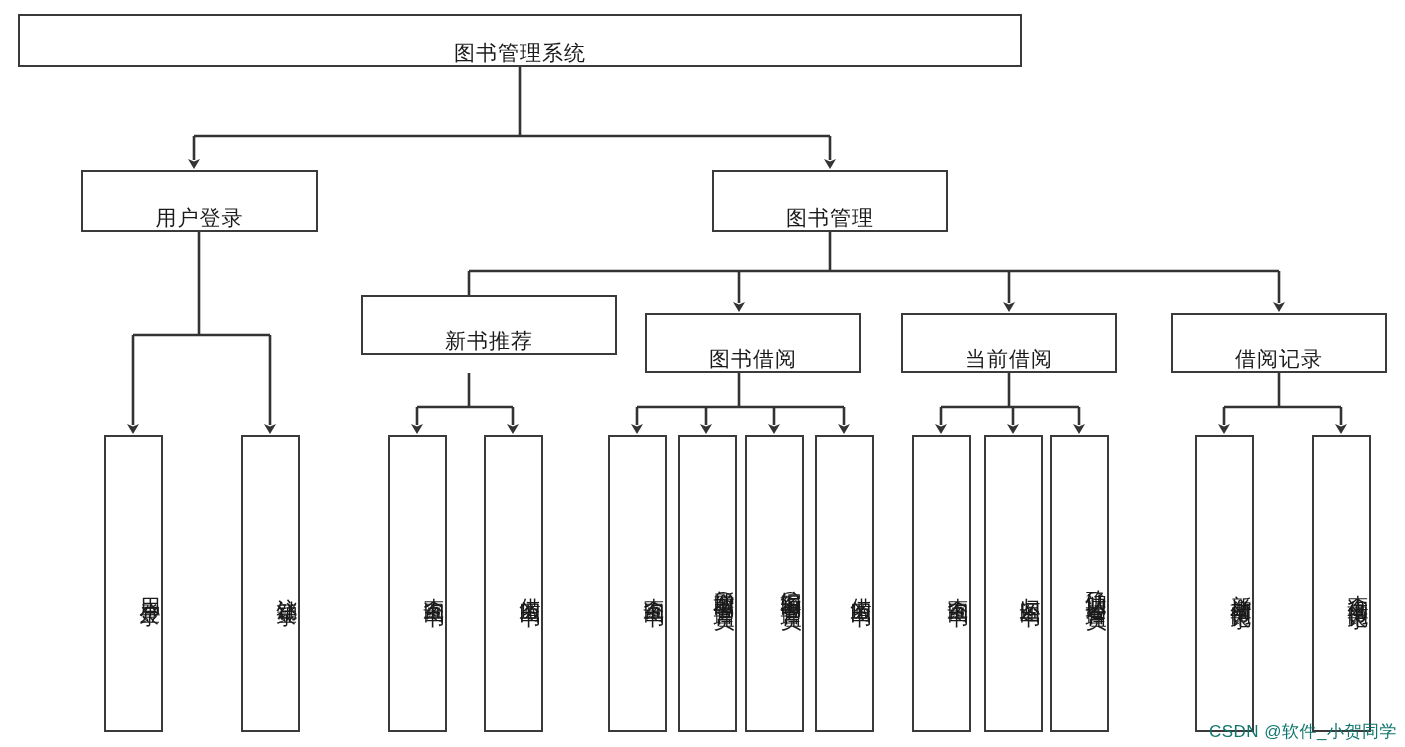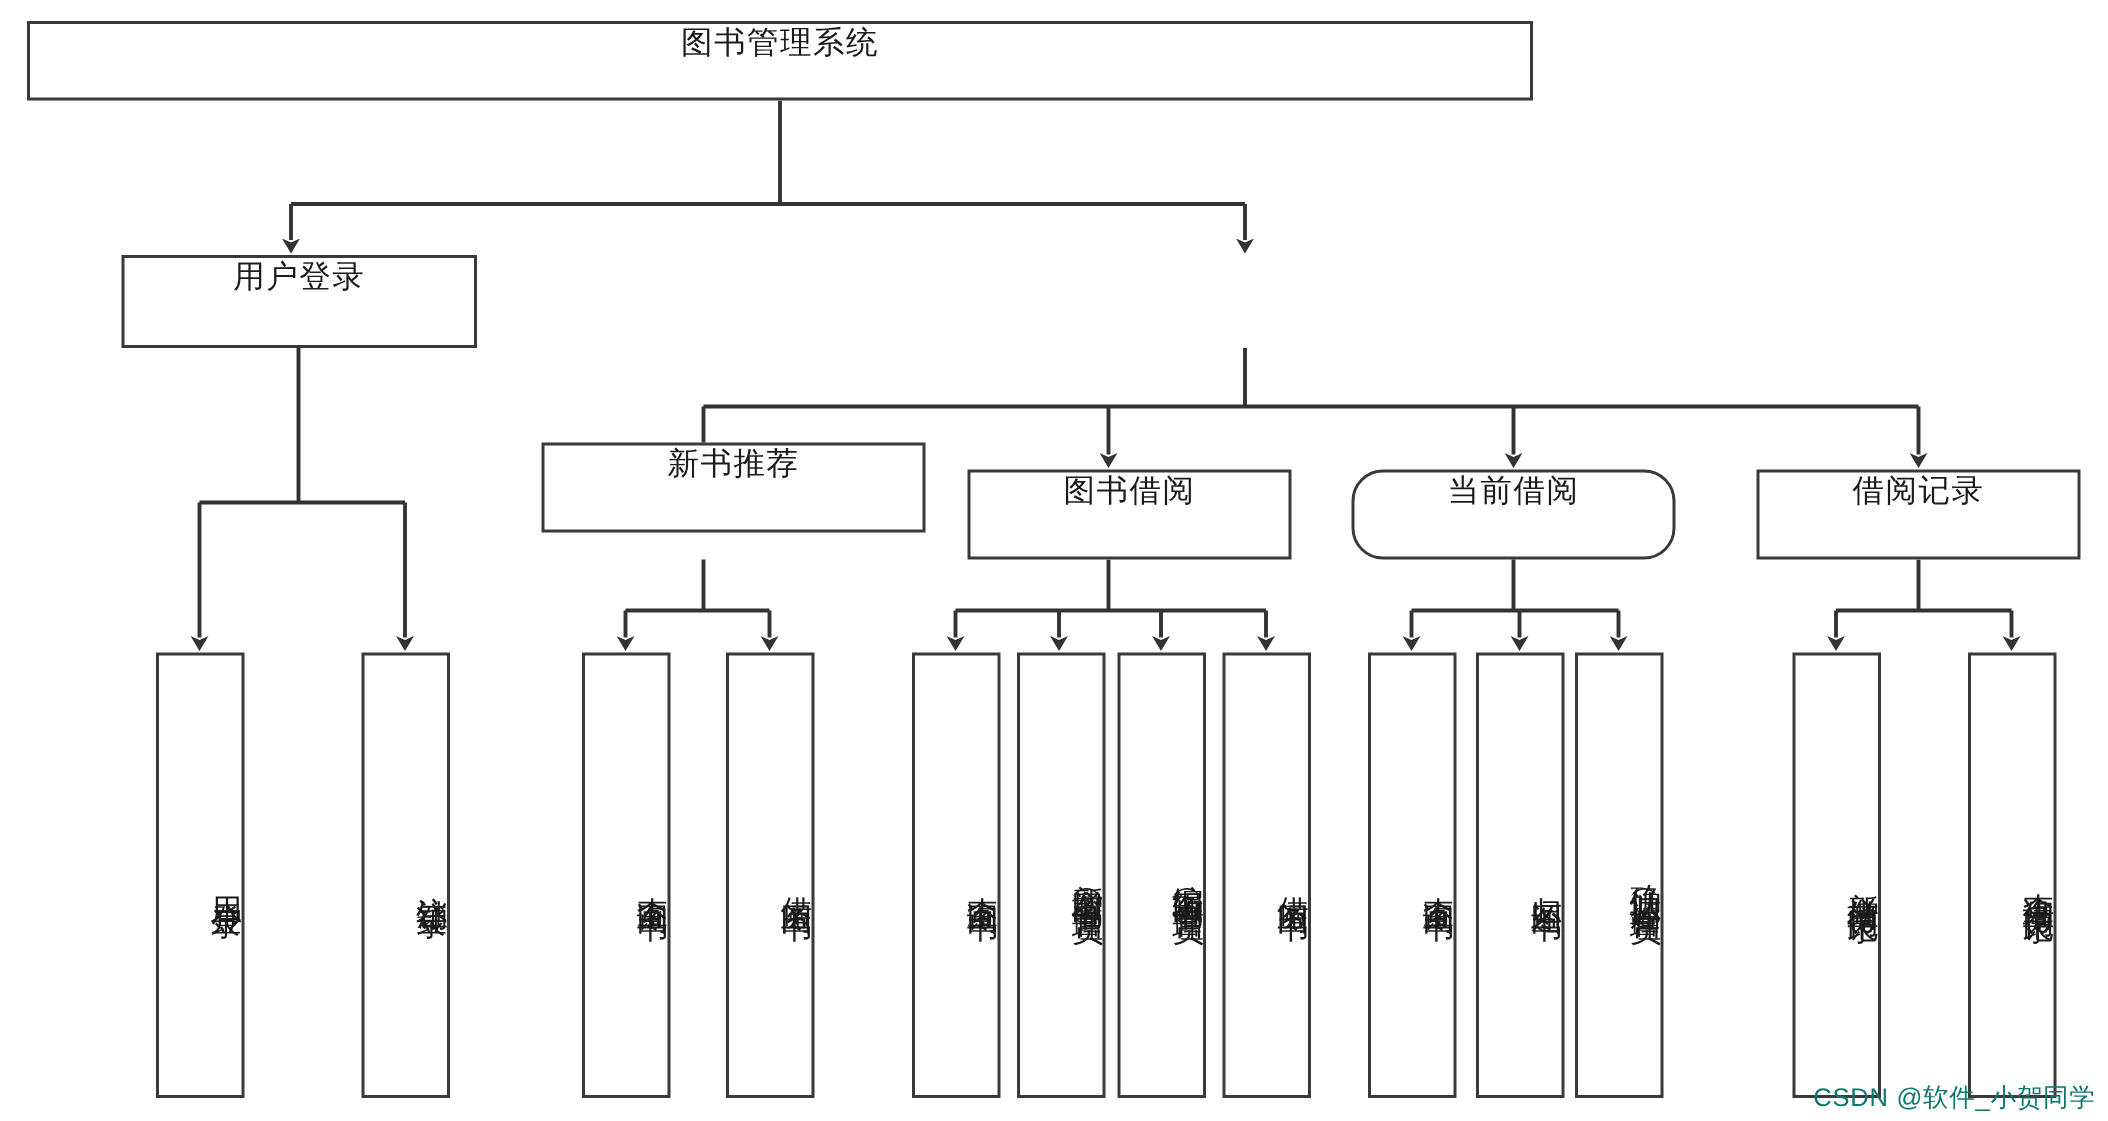--- a/index.html
+++ b/index.html
@@ -24,21 +24,21 @@
     width: 1405px;
     height: 747px;
     pointer-events: none;
   }
   .node {
     position: absolute;
     box-sizing: border-box;
     border: 2px solid #3a3a3a;
     background: #ffffff;
     display: flex;
-    align-items: flex-start;
+    align-items: flex-end;
     justify-content: center;
     color: #1a1a1a;
   }
   .node.horiz {
     font-size: 21px;
     letter-spacing: 1px;
     line-height: 1.2;
   }
   .node.vert {
     writing-mode: vertical-rl;
@@ -121,28 +121,31 @@
     </g>
   </svg>
 
   <div class="node horiz" style="left:18px; top:14px; width:1004px; height:53px;">
     <span>图书管理系统</span>
   </div>
 
   <div class="node horiz" style="left:81px; top:170px; width:237px; height:62px;">
     <span>用户登录</span>
   </div>
+  <div class="node horiz" style="left:712px; top:170px; width:236px; height:62px;">
+    <span>图书管理</span>
+  </div>
 
   <div class="node horiz" style="left:361px; top:295px; width:256px; height:60px;">
     <span>新书推荐</span>
   </div>
   <div class="node horiz" style="left:645px; top:313px; width:216px; height:60px;">
     <span>图书借阅</span>
   </div>
-  <div class="node horiz" style="left:901px; top:313px; width:216px; height:60px;border-radius:21px;">
+  <div class="node horiz" style="left:901px; top:313px; width:216px; height:60px;">
     <span>当前借阅</span>
   </div>
   <div class="node horiz" style="left:1171px; top:313px; width:216px; height:60px;">
     <span>借阅记录</span>
   </div>
 
   <div class="node vert" style="left:104px; top:435px; width:59px; height:297px;">
     <span class="vtext">用户登录</span>
   </div>
   <div class="node vert" style="left:241px; top:435px; width:59px; height:297px;">

